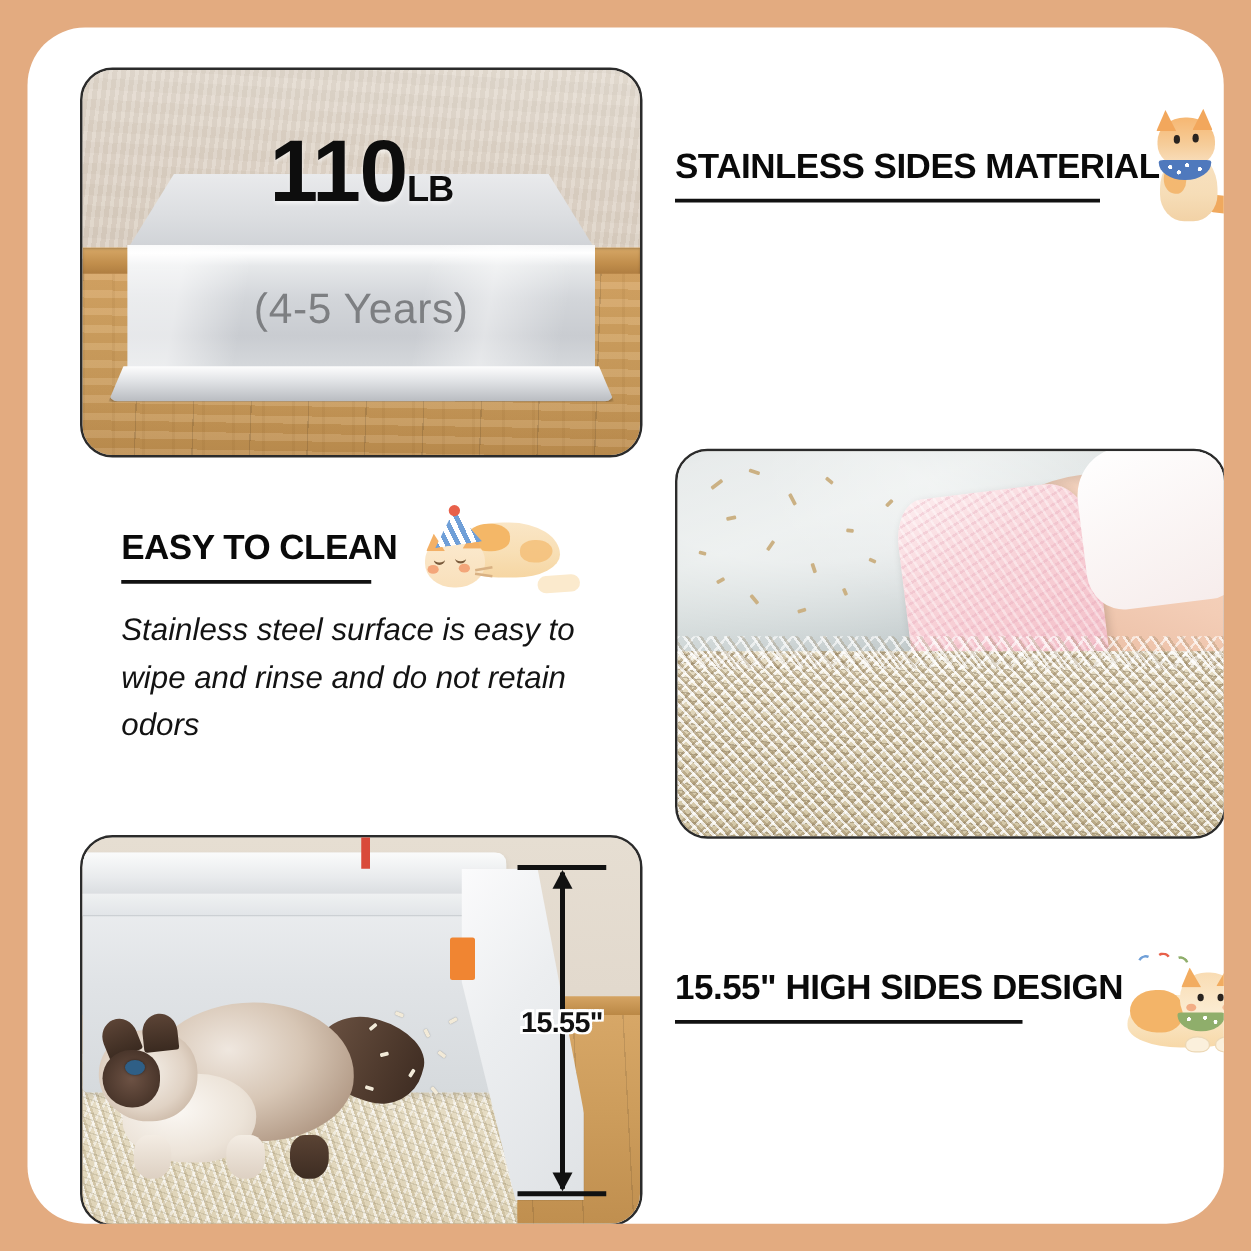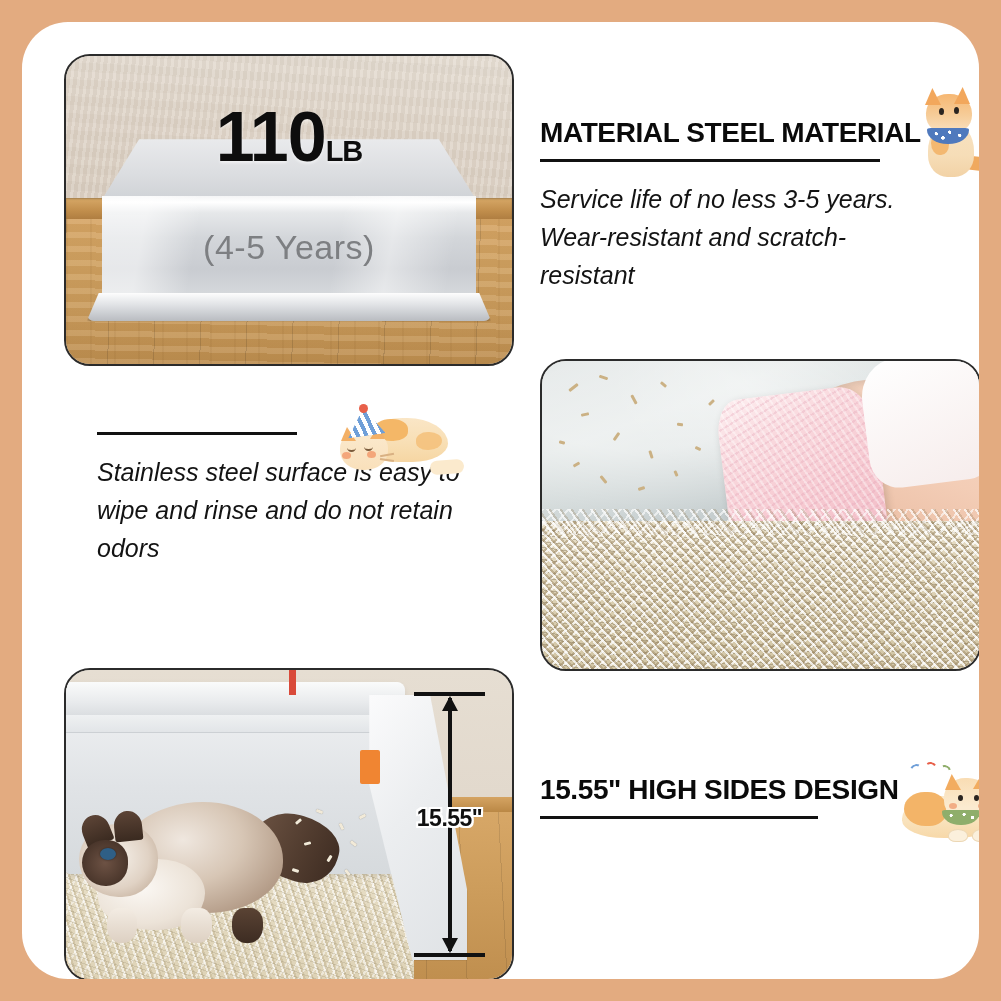--- a/index.html
+++ b/index.html
@@ -547,23 +547,22 @@
         <div class="pan-lip"></div>
       </div>
 
       <div class="weight-label">
         <span class="num">110</span><span class="unit">LB</span>
       </div>
       <div class="years-label">(4-5 Years)</div>
     </div>
 
     <div class="feature" id="feat-material">
-      <h2>MATERIAL STEEL MATERIAL</h2>
+      <h2>STAINLESS SIDES MATERIAL</h2>
       <div class="rule"></div>
-      <p>Service life of no less 3-5 years. Wear-resistant and scratch-resistant</p>
     </div>
 
     <div class="mascot" id="mascot-sit">
       <div class="sit-tail"></div>
       <div class="sit-body"></div>
       <div class="sit-head"></div>
       <div class="sit-ear l"></div>
       <div class="sit-ear r"></div>
       <div class="sit-eye l"></div>
       <div class="sit-eye r"></div>
@@ -590,20 +589,21 @@
         <div class="speck" style="left:4%;  top:26%; width:6px;  height:3px; transform:rotate(14deg);"></div>
         <div class="speck" style="left:38%; top:13%; width:7px;  height:3px; transform:rotate(-44deg);"></div>
       </div>
       <div class="hand"></div>
       <div class="cloth"></div>
       <div class="cloth-hem"></div>
       <div class="litter-bed"></div>
     </div>
 
     <div class="feature" id="feat-clean">
+      <h2>EASY TO CLEAN</h2>
       <div class="rule"></div>
       <p>Stainless steel surface is easy to wipe and rinse and do not retain odors</p>
     </div>
 
     <div class="mascot" id="mascot-sleep">
       <div class="sl-tail"></div>
       <div class="sl-body"></div>
       <div class="sl-patch1"></div>
       <div class="sl-patch2"></div>
       <div class="sl-head"></div>

